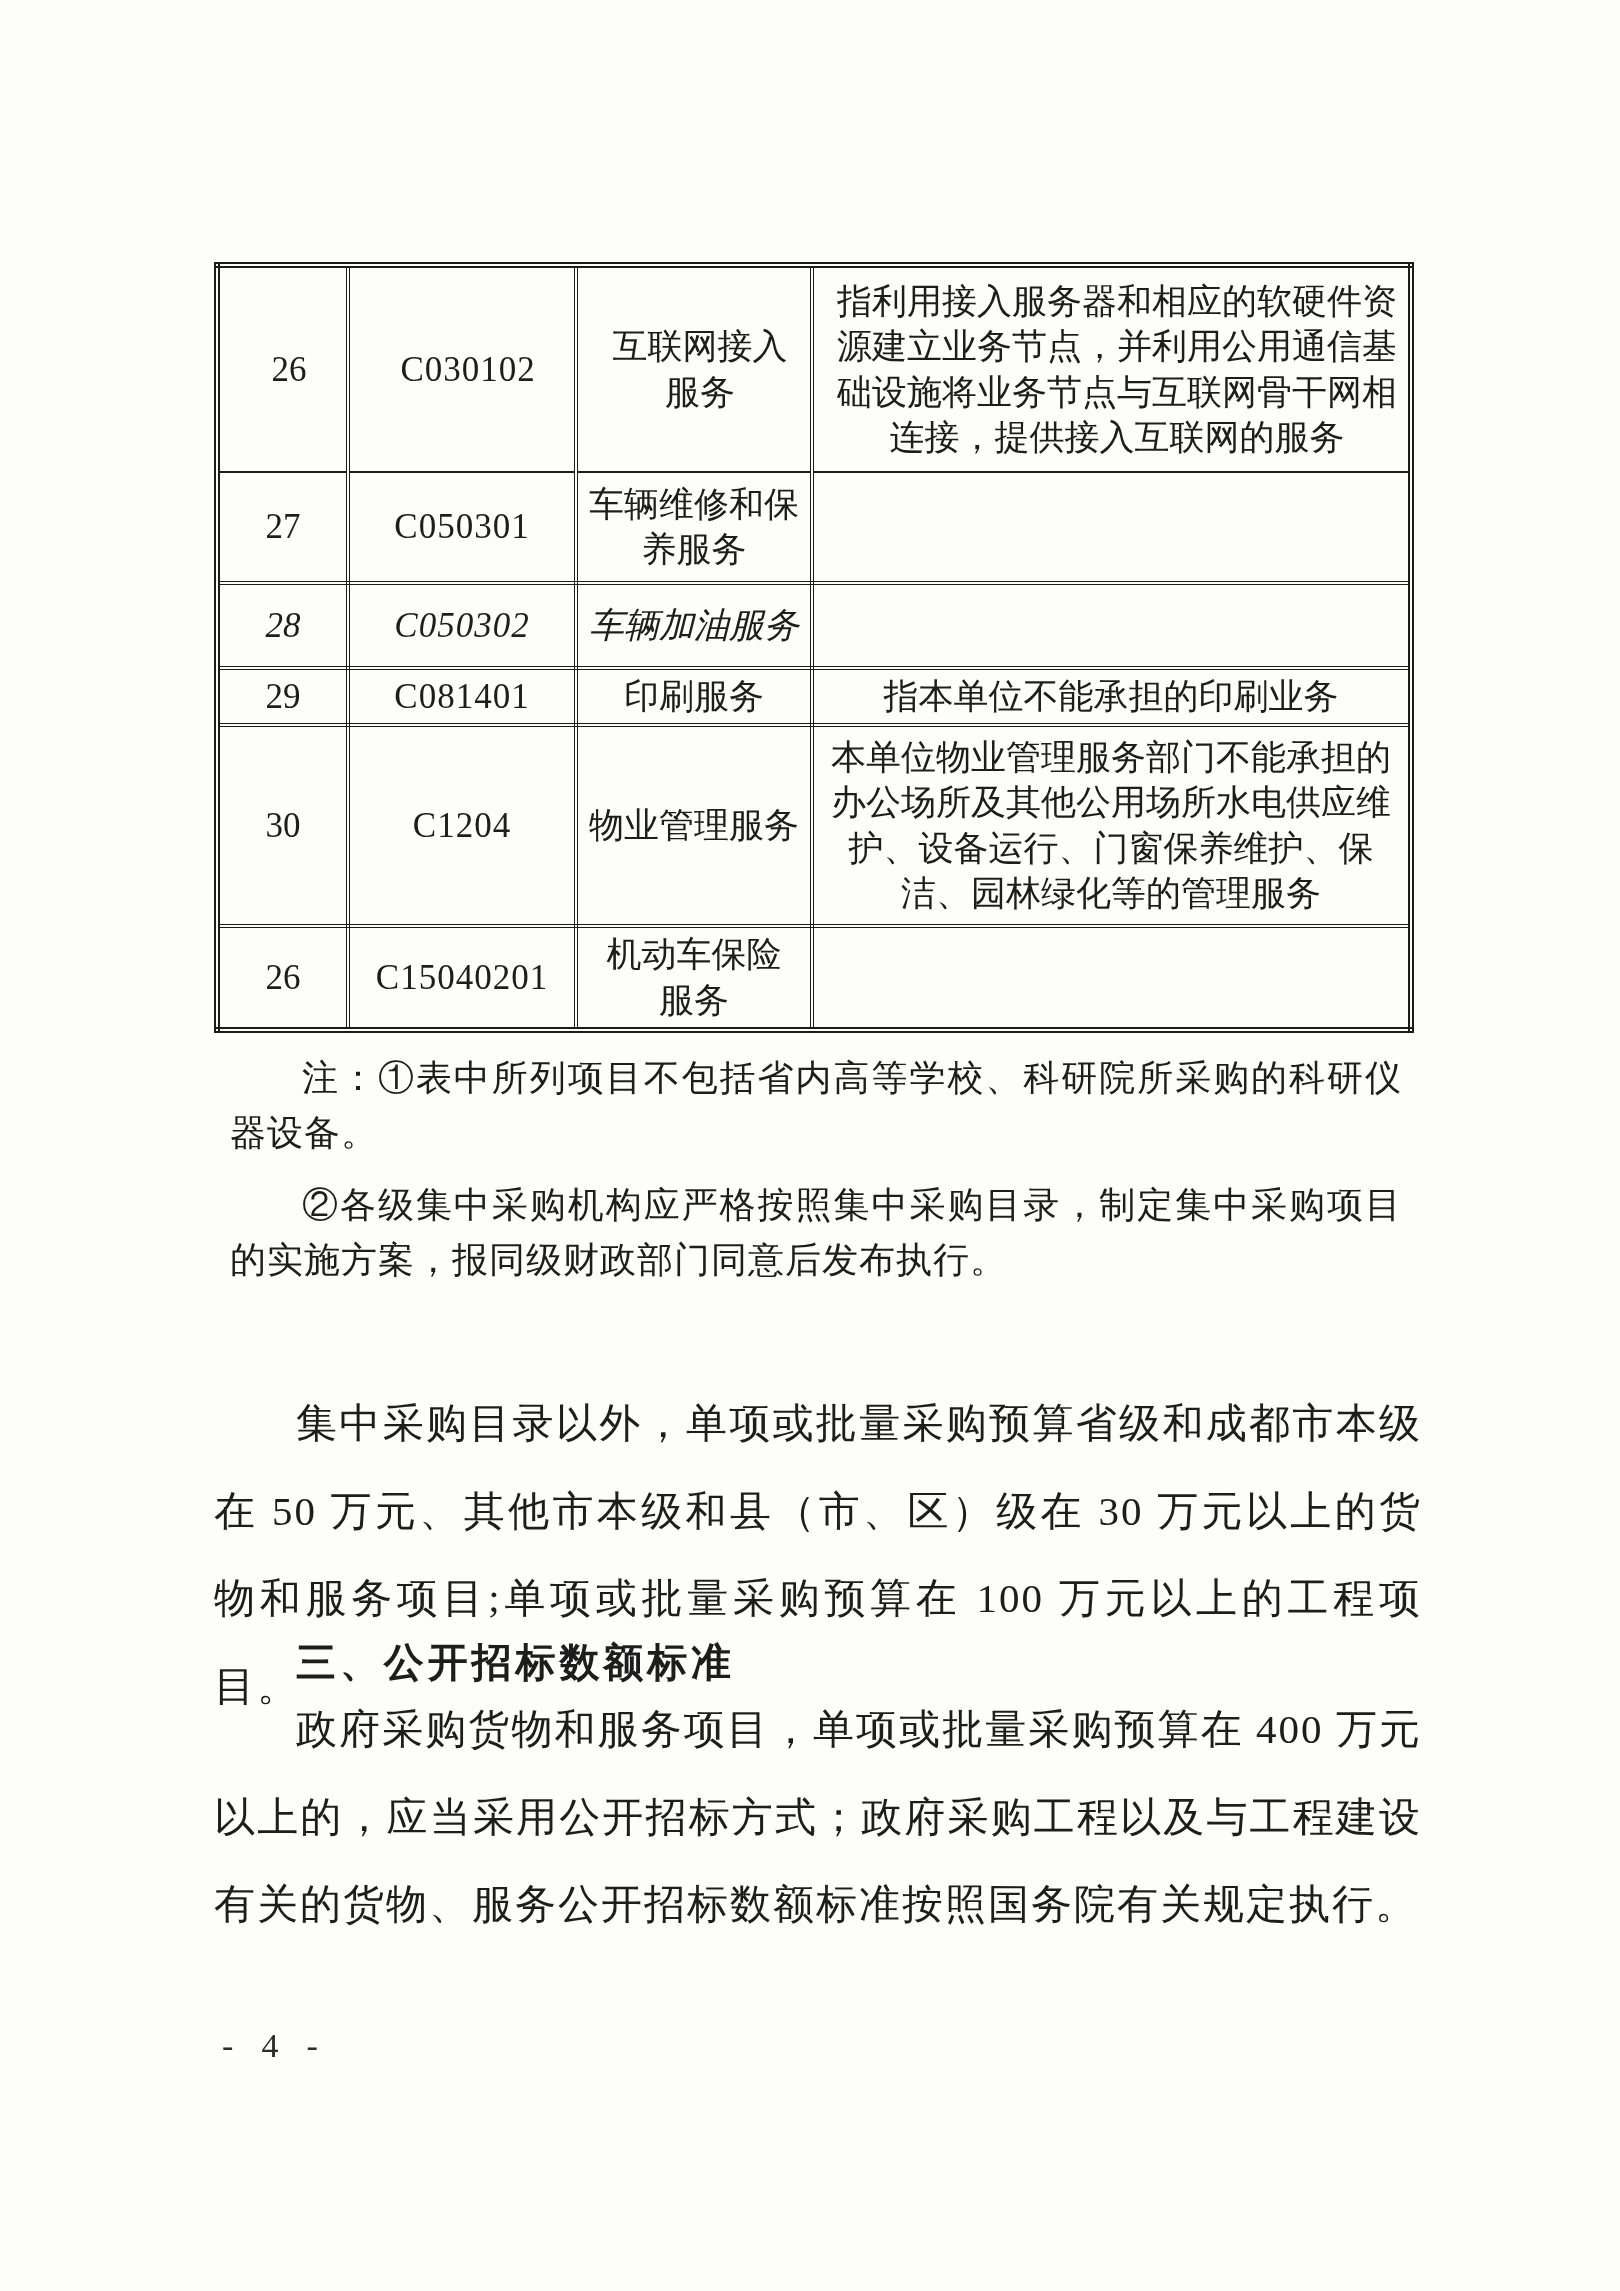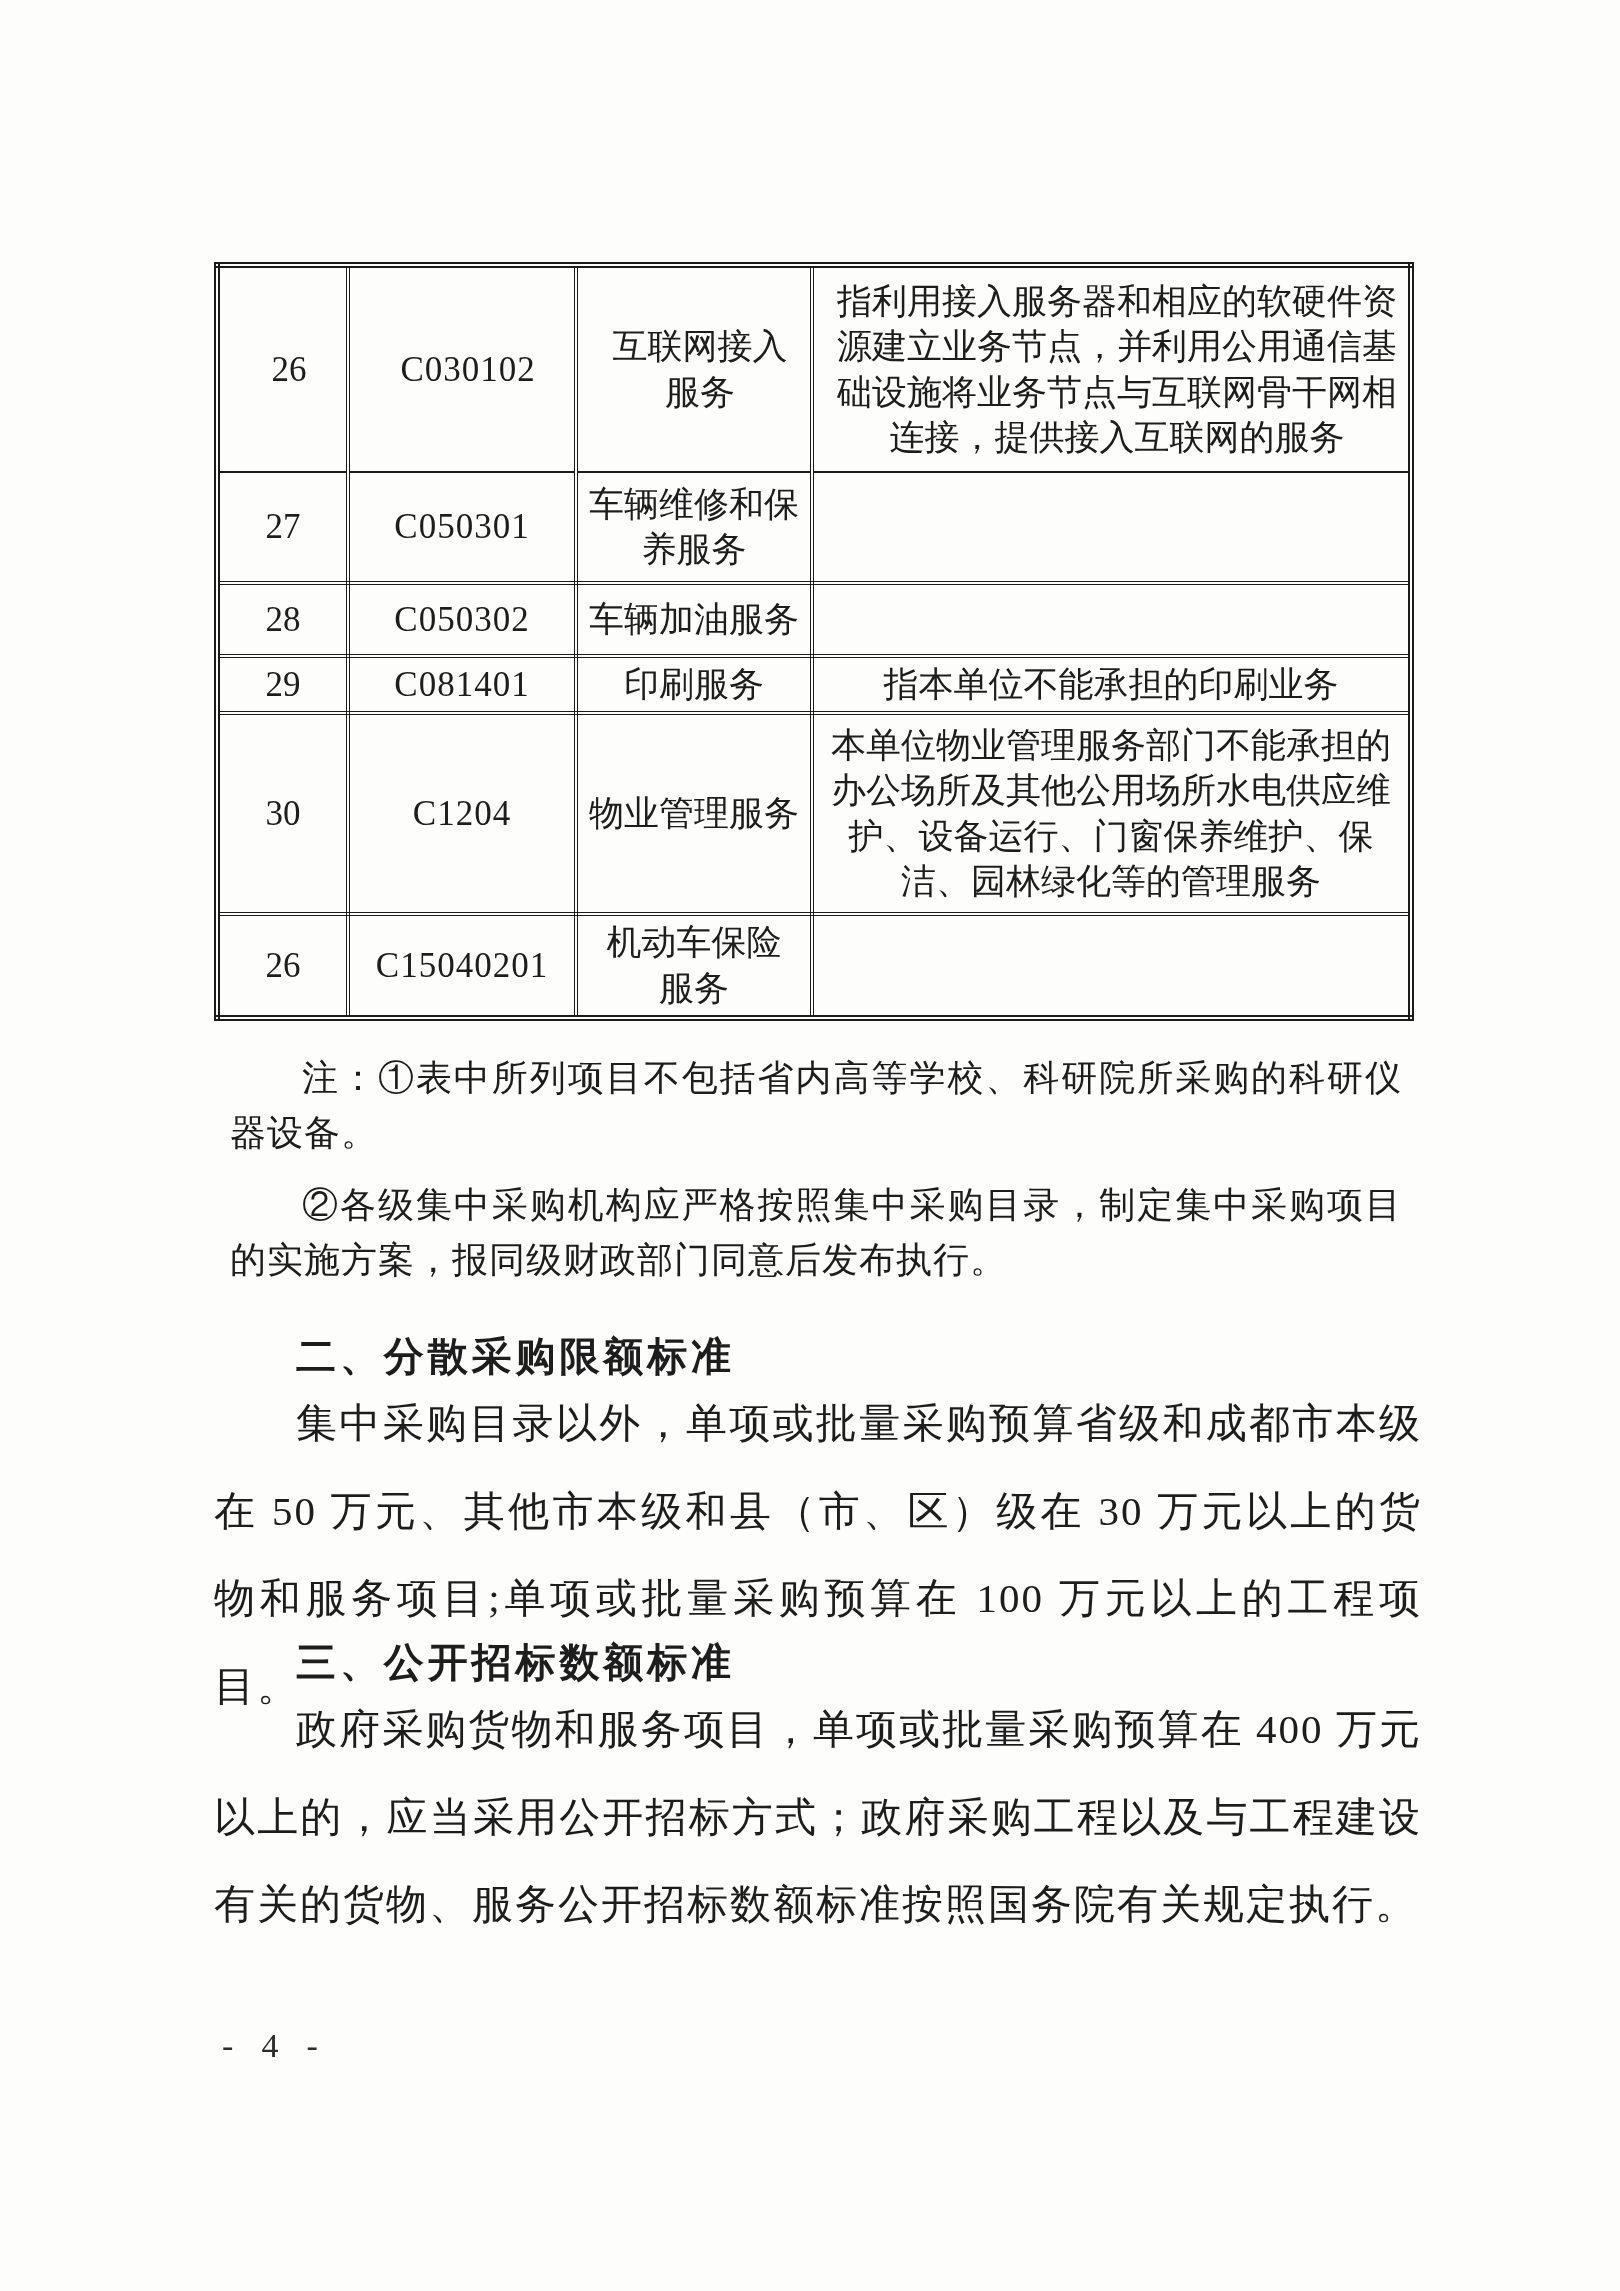--- a/index.html
+++ b/index.html
@@ -32,21 +32,21 @@
   td.cell-code { letter-spacing:1px; }
   td.cell-name { white-space:pre-line; line-height:1.35; }
   td.cell-desc {
     text-align:left;
     font-size:32px;
     line-height:1.3;
     padding:7.8px 13.7px 7.8px 9.8px;
   }
   tr.row-h26  { height:207px; }
   tr.row-h27  { height:111px; }
-  tr.row-h28  { height:73px;  }
+  tr.row-h28  { height:85px;font-style:italic;  }
   tr.row-h29  { height:54px;  }
   tr.row-h30  { height:201px; }
   tr.row-h31  { height:100px; }
   
   tr.thin-bottom td { border-bottom:2px solid #1b1b1b;padding-left:20px; }
   tr.thin-top td    { border-top:2px solid #1b1b1b; }
 
   
   .note-block {
     position:absolute; left:214px; top:1035px; width:1204px;
@@ -133,21 +133,20 @@
         <td class="cell-desc"></td>
       </tr>
     </tbody>
   </table>
 
   <div class="note-block">
     <p>注：①表中所列项目不包括省内高等学校、科研院所采购的科研仪器设备。</p>
     <p>②各级集中采购机构应严格按照集中采购目录，制定集中采购项目的实施方案，报同级财政部门同意后发布执行。</p>
   </div>
 
-  <div class="sec-heading h2">二、分散采购限额标准</div>
   <div class="sec-body b2">集中采购目录以外，单项或批量采购预算省级和成都市本级在 50 万元、其他市本级和县（市、区）级在 30 万元以上的货物和服务项目;单项或批量采购预算在 100 万元以上的工程项目。</div>
 
   <div class="sec-heading h3">三、公开招标数额标准</div>
   <div class="sec-body b3">政府采购货物和服务项目，单项或批量采购预算在 400 万元以上的，应当采用公开招标方式；政府采购工程以及与工程建设有关的货物、服务公开招标数额标准按照国务院有关规定执行。</div>
 
   <div class="page-number">- 4 -</div>
 
 </div>
 
 

